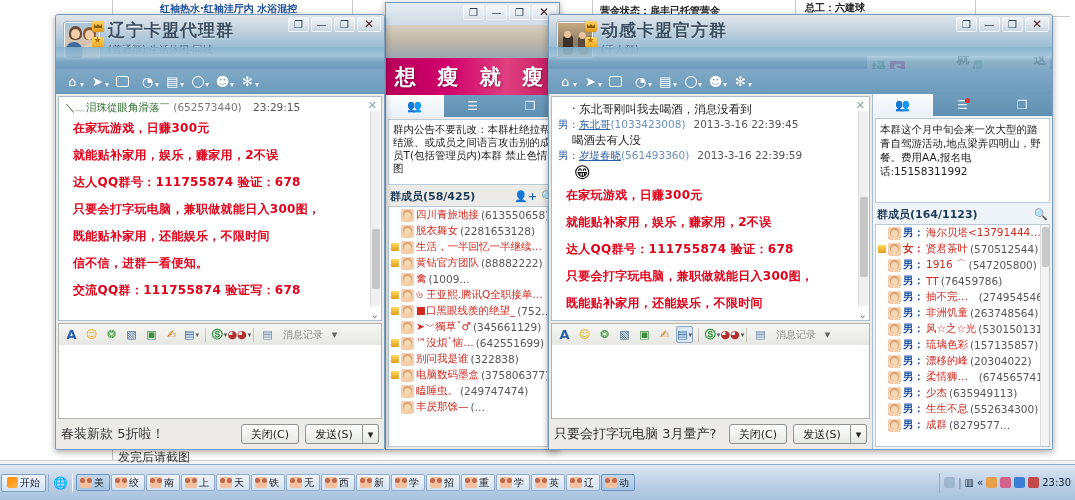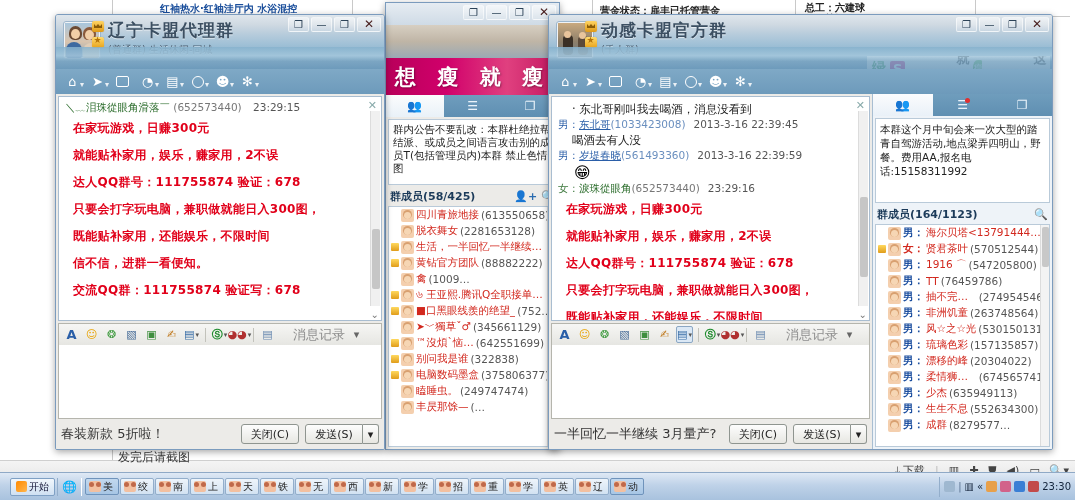--- a/index.html
+++ b/index.html
@@ -24,24 +24,24 @@
     position:absolute; left:0; right:0; bottom:20px; height:20px;
     background:linear-gradient(#f4f4f4,#e7e7e7);
     border-top:1px solid #cfcfcf;
     display:flex; align-items:center; justify-content:flex-end;
     padding-right:6px; gap:10px; color:#555; font-size:11px;
   }
   #browser-status .bsi { display:flex; align-items:center; gap:3px; color:#444; }
 
   
   #taskbar {
-    position:absolute; left:0; right:0; bottom:0; height:28px;
+    position:absolute; left:0; right:0; bottom:0; height:36px;
     background:linear-gradient(#dfe9f5,#bfd2e8 45%,#a8c2de);
     border-top:1px solid #8fa9c6;
-    display:flex; align-items:center; font-size:10px;padding-left:9px;
+    display:flex; align-items:center; font-size:10px;
   }
   #start-btn {
     display:flex; align-items:center; gap:2px;
     height:18px; margin:1px 2px 1px 1px; padding:0 5px;
     background:linear-gradient(#f2f7fc,#cfe0f2);
     border:1px solid #7fa0c4; border-radius:2px; color:#113; white-space:nowrap;
   }
   .start-logo { width:11px; height:11px; background:
       linear-gradient(135deg,#ff8a00 0%,#ffb64d 100%); border-radius:2px; }
   #qlaunch { display:flex; align-items:center; gap:2px; padding:0 4px;
@@ -156,22 +156,22 @@
     height:22px; flex:none; margin:2px 2px 0 2px;
     background:linear-gradient(#f6f6f4,#e6e6e2);
     border:1px solid #b5b5ad; border-bottom:none;
     display:flex; align-items:center; gap:3px; padding:0 4px;
   }
   .et { width:17px; height:17px; display:flex; align-items:center; justify-content:center;
         font-size:11px; position:relative; }
   .et.sel { border:1px solid #8ba7c4; background:#dbe8f5; border-radius:2px; }
   .et .car { font-size:7px; color:#555; margin-left:1px; }
   .et-sep { width:1px; height:14px; background:#c2c2bb; margin:0 2px; }
-  .et-log { display:flex; align-items:center; gap:3px; color:#8d8d8d; font-size:13px;
-            margin-left:14px; }
+  .et-log { display:flex; align-items:center; gap:3px; color:#8d8d8d; font-size:10px;
+            margin-left:4px; }
   .editor { flex:none; height:74px; margin:0 2px; background:#fff;
             border:1px solid #b5b5ad; border-top:none; }
   .win-footer { height:30px; flex:none; display:flex; align-items:center;
                 padding:0 5px; gap:6px; }
   .footer-tip { flex:1; color:#333; font-size:13px; white-space:nowrap; overflow:hidden; }
   .btn {
     height:20px; min-width:58px; padding:0 9px; font-size:11px; color:#222;
     background:linear-gradient(#fdfdfd,#e7e7e2);
     border:1px solid #8f9590; border-radius:3px;
     display:flex; align-items:center; justify-content:center; white-space:nowrap;
@@ -578,21 +578,20 @@
   <div class="win-body">
     <div class="left-col">
       <div class="msgview">
         <div class="msg-collapse">✕</div>
         <div class="msg-inner" id="right-msgs">
             <div class="msg-body-plain">· 东北哥刚叫我去喝酒，消息没看到</div>
             <div class="msg-head male"><span class="who">男：</span><span class="nick">东北哥</span><span class="uin">(1033423008)</span><span class="time">2013-3-16  22:39:45</span></div>
             <div class="msg-body-plain">喝酒去有人没</div>
             <div class="msg-head male"><span class="who">男：</span><span class="nick">岁堤春晓</span><span class="uin">(561493360)</span><span class="time">2013-3-16  22:39:59</span></div>
             <div class="emoji-big">😁</div>
-            <div class="msg-head female"><span class="who">女：</span><span class="nick">淚珠從眼角</span><span class="uin">(652573440)</span><span class="time">23:29:16</span></div>
             <div class="spam-line">在家玩游戏，日赚300元</div>
             <div class="spam-line">就能贴补家用，娱乐，赚家用，2不误</div>
             <div class="spam-line">达人QQ群号：111755874  验证：678</div>
             <div class="spam-line">只要会打字玩电脑，兼职做就能日入300图，</div>
             <div class="spam-line">既能贴补家用，还能娱乐，不限时间</div>
           </div>
         <div class="msg-scroll">
           <div class="msg-thumb" style="top:86px;height:80px;"></div>
         </div>
         <div class="msg-arrow">⌄</div>
@@ -611,21 +610,21 @@
         <div class="et" style="color:#b03030;">◕◕<span class="car">▾</span></div>
         <div class="et-sep"></div>
         <div class="et" style="color:#6a8ab0;">▤</div>
         <div class="et-log">消息记录</div>
         <div class="et" style="color:#666;">▾</div>
       </div>
 
       <div class="editor"></div>
 
       <div class="win-footer">
-        <div class="footer-tip">一半回忆一半继续 3月量产?</div>
+        <div class="footer-tip">只要会打字玩电脑 3月量产?</div>
         <div class="btn">关闭(C)</div>
         <div style="display:flex;">
           <div class="btn" style="border-radius:3px 0 0 3px;">发送(S)</div>
           <div class="btn btn-split" style="border-left:none;border-radius:0 3px 3px 0;">▾</div>
         </div>
       </div>
     </div>
 
     <div class="right-col" style="width:180px;">
       <div class="rc-tabs">

